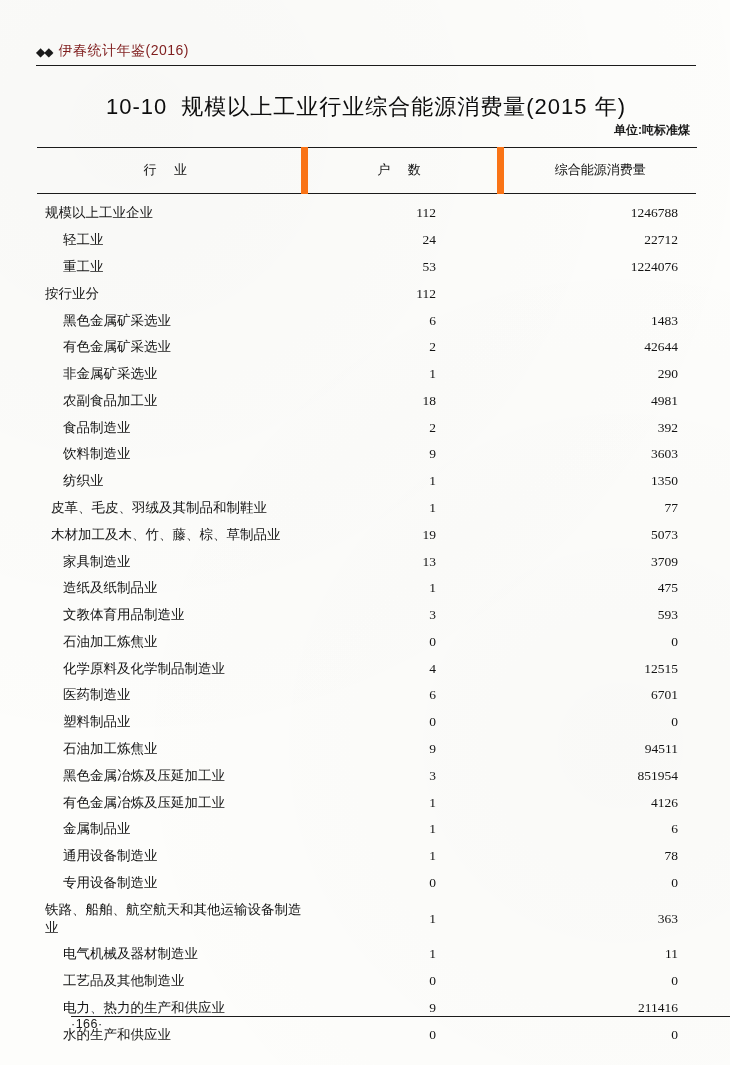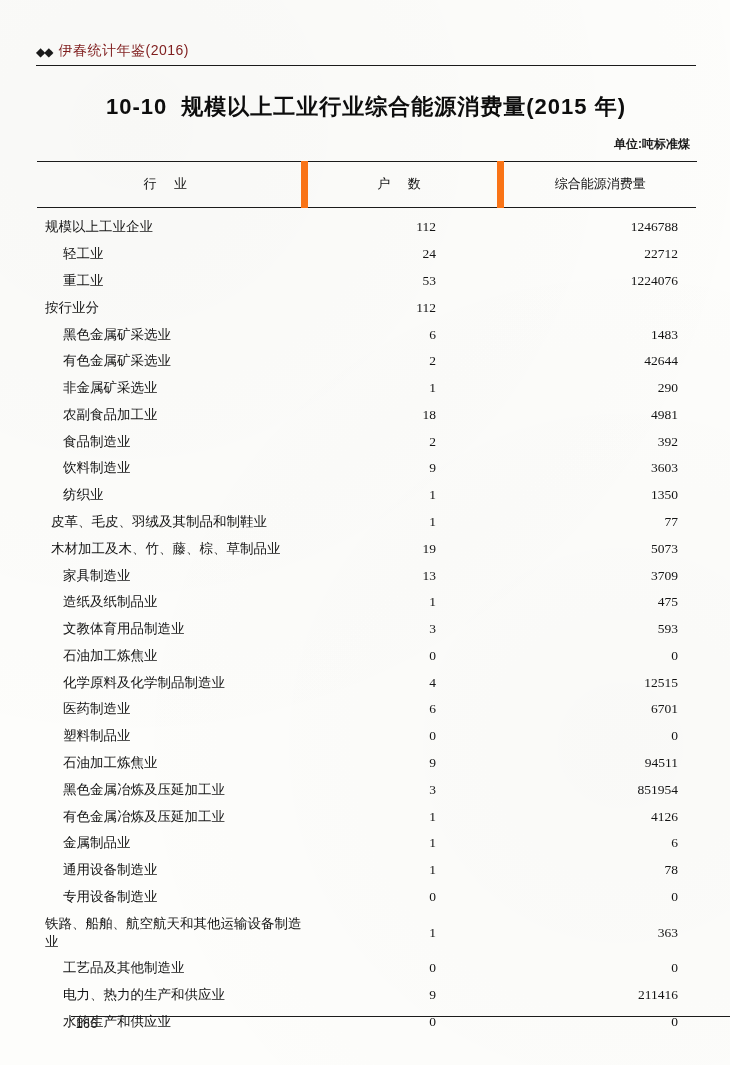--- a/index.html
+++ b/index.html
@@ -66,29 +66,28 @@
     width: 660px;
   }
 
   .title-block {
     margin-top: 26px;
     text-align: center;
   }
   .doc-title {
     font-family: "Liberation Sans", "DejaVu Sans", sans-serif;
     font-size: 22px;
-    font-weight: bold;
+    font-weight: normal;
     letter-spacing: 1px;
     color: #0d0d0d;
   }
   .doc-title .num {
     margin-right: 14px;
   }
   .unit-line {
-    margin-top: 14px;
     text-align: right;
     font-family: "Liberation Sans", "DejaVu Sans", sans-serif;
     font-size: 12px;
     font-weight: bold;
     color: #1a1a1a;
     padding-right: 6px;
   }
 
   table.data {
     margin-top: 8px;
@@ -330,20 +329,25 @@
             <td class="label ind1">专用设备制造业</td>
             <td class="num c-households">0</td>
             <td class="num c-energy">0</td>
           </tr>
           <tr>
             <td class="label ind0">铁路、船舶、航空航天和其他运输设备制造业</td>
             <td class="num c-households">1</td>
             <td class="num c-energy">363</td>
           </tr>
           <tr>
+            <td class="label ind1">电气机械及器材制造业</td>
+            <td class="num c-households">1</td>
+            <td class="num c-energy">11</td>
+          </tr>
+          <tr>
             <td class="label ind1">工艺品及其他制造业</td>
             <td class="num c-households">0</td>
             <td class="num c-energy">0</td>
           </tr>
           <tr>
             <td class="label ind1">电力、热力的生产和供应业</td>
             <td class="num c-households">9</td>
             <td class="num c-energy">211416</td>
           </tr>
           <tr>

